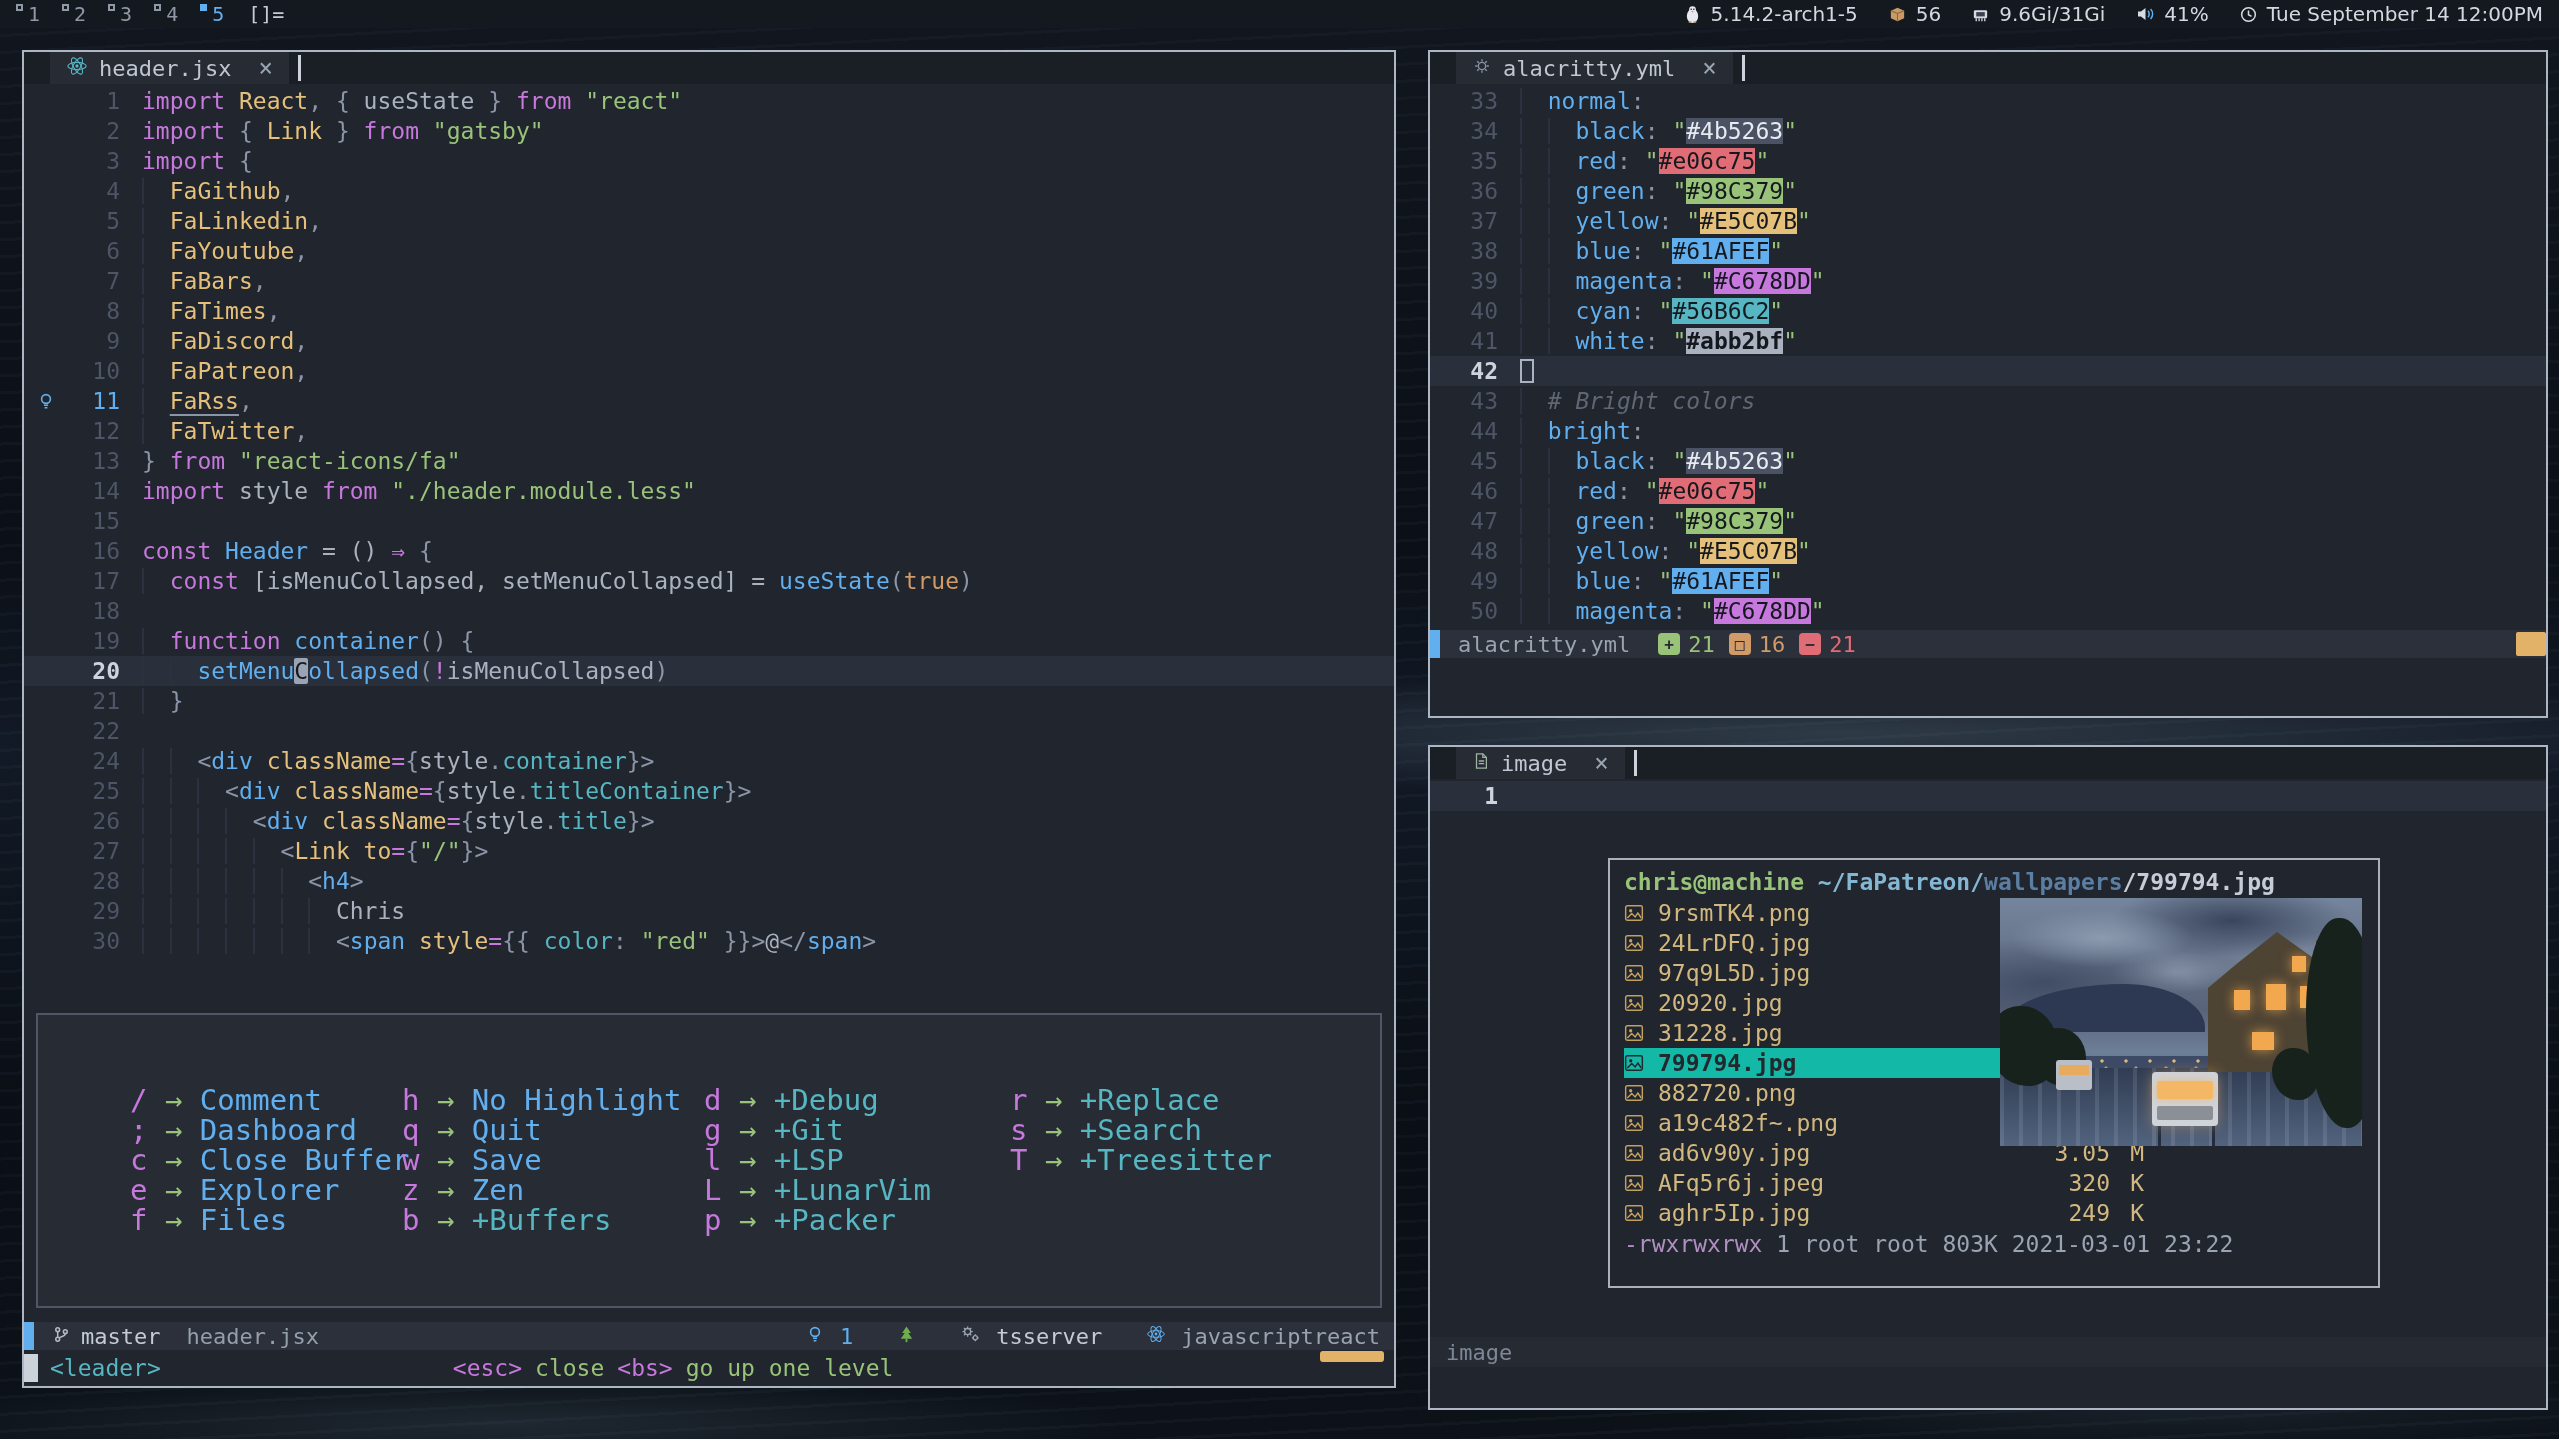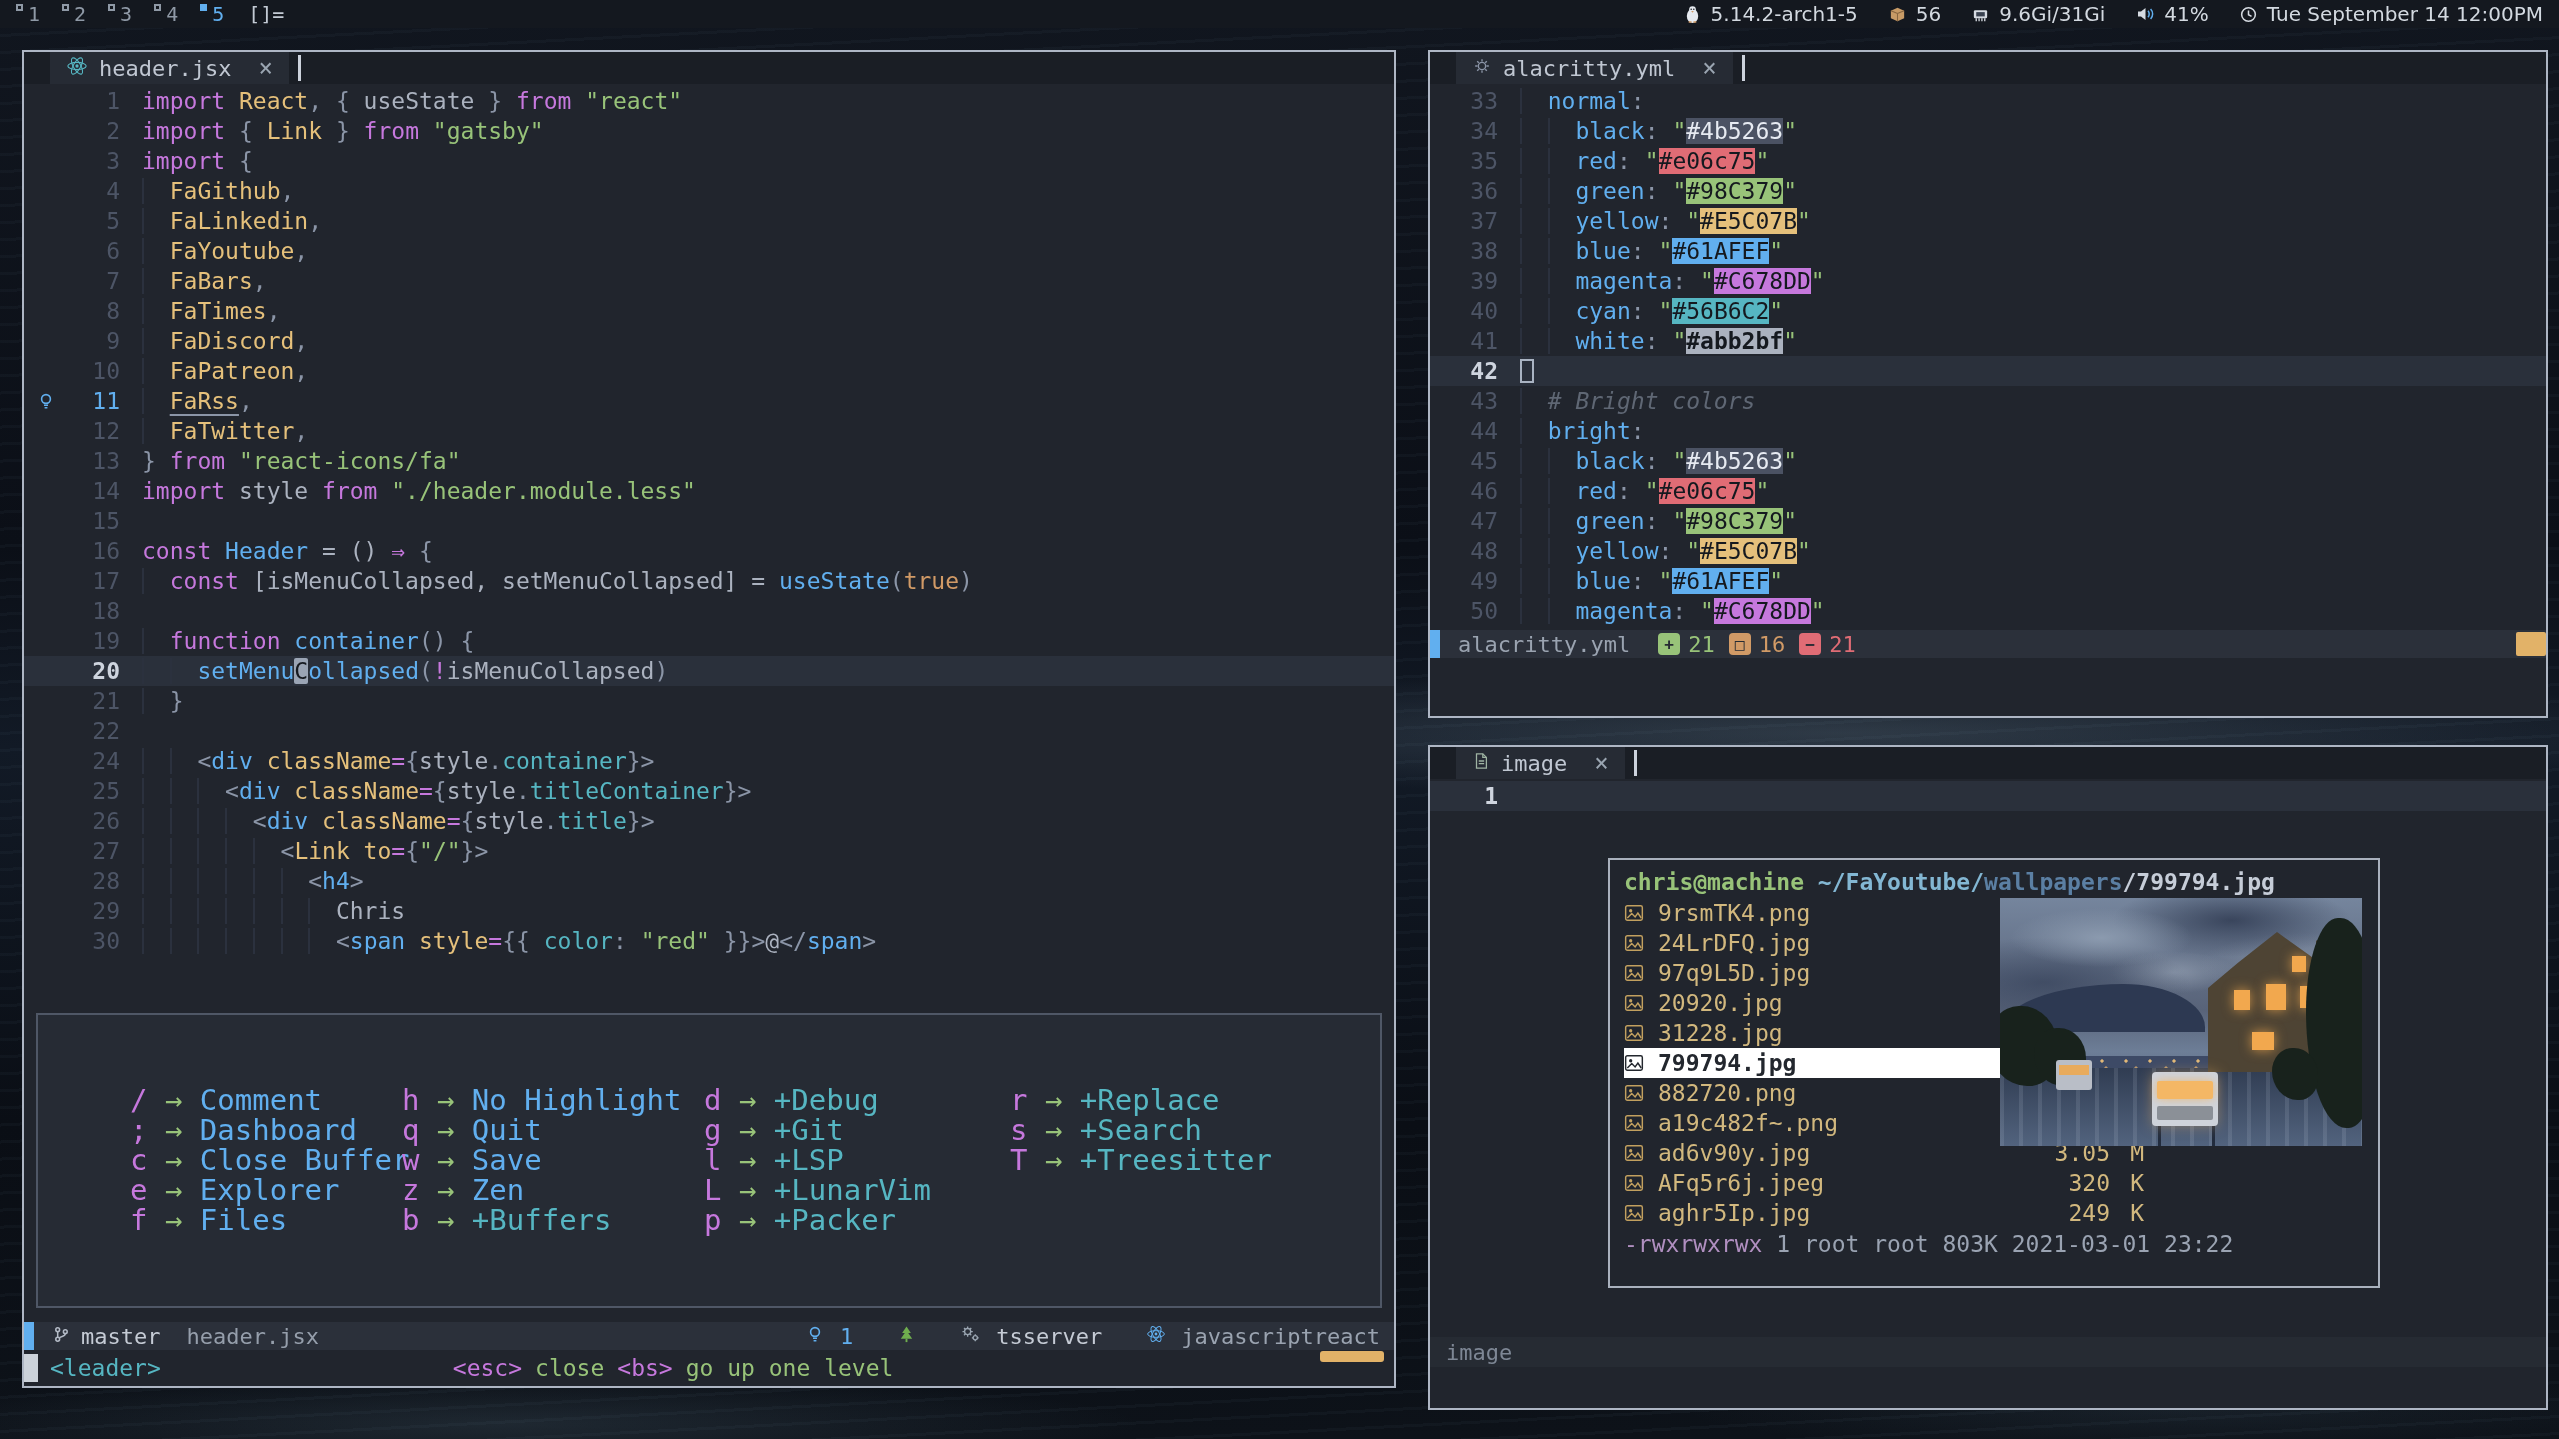--- a/index.html
+++ b/index.html
@@ -81,21 +81,21 @@
   #win-rbot{position:absolute}
   .img-status{position:absolute;left:0;right:0;top:590px;height:30px;background:#262b33;color:#7e8795;font-size:22px;display:flex;align-items:center;padding-left:16px;box-sizing:border-box}
   .floatbox{position:absolute;left:178px;top:111px;width:772px;height:430px;background:#21252d;border:2px solid #a9b1bd;box-sizing:border-box;padding:6px 14px;z-index:2}
   .fhead{height:32px;line-height:32px;font-size:23px;font-weight:bold;white-space:pre}
   .fh-user{color:#98c379}.fh-p1{color:#83b7d3}.fh-p2{color:#5b7fa3}.fh-file{color:#c6cdd8}
   .frow{display:flex;height:30px;width:520px;align-items:center;font-size:23px;color:#d2b87e;white-space:pre}
   .ficon{width:34px;display:flex;align-items:center;color:#c2a05f}
   .fname{flex:1}
   .fsize{width:80px;text-align:right}
   .funit{width:34px;text-align:right}
-  .frow.sel{background:#ffffff;color:#23272e;font-weight:bold}
+  .frow.sel{background:#14b8a6;color:#23272e;font-weight:bold}
   .frow.sel .ficon{color:#23272e}
   .fdet{height:32px;line-height:32px;font-size:23px;color:#9aa3b2;white-space:pre}
   .fperm{color:#b08fc0}
   
   .preview{position:absolute;right:16px;top:38px;width:362px;height:248px;overflow:hidden;background:#5b6b85}
   .pv-sky{position:absolute;inset:0;background:
     radial-gradient(130px 42px at 28% 16%, rgba(145,160,180,.85), transparent 70%),
     radial-gradient(170px 52px at 64% 9%, rgba(44,55,78,.8), transparent 70%),
     radial-gradient(150px 46px at 84% 27%, rgba(150,162,180,.6), transparent 70%),
     radial-gradient(210px 64px at 12% 34%, rgba(52,64,88,.7), transparent 70%),
@@ -393,21 +393,21 @@
       <span>image</span>
       <span class="close">×</span>
     </div>
     <div class="tcur"></div>
   </div>
   <div class="codewrap" id="code-img" style="--signw:16px">
       <div class="cl cursorline"><div class="sign"></div><div class="lnum">1</div><div class="ltxt"></div></div>
     </div>
 
   <div class="floatbox">
-    <div class="fhead"><span class="fh-user">chris@machine</span><span class="fh-p1"> ~/FaYoutube/</span><span class="fh-p2">wallpapers</span><span class="fh-file">/799794.jpg</span></div>
+    <div class="fhead"><span class="fh-user">chris@machine</span><span class="fh-p1"> ~/FaPatreon/</span><span class="fh-p2">wallpapers</span><span class="fh-file">/799794.jpg</span></div>
     <div id="file-list">
         <div class="frow"><span class="ficon"><svg width="20" height="20" viewBox="0 0 18 18" fill="none" stroke="currentColor" stroke-width="1.3">
               <rect x="1.5" y="2.5" width="15" height="13" rx="1.5"></rect>
               <circle cx="6" cy="7" r="1.5" fill="currentColor" stroke="none"></circle>
               <path d="M3 13.5l4-4 3 3 2.5-3.5 3 4.5"></path>
             </svg></span><span class="fname">9rsmTK4.png</span><span class="fsize">3.09</span><span class="funit">M</span></div>
         <div class="frow"><span class="ficon"><svg width="20" height="20" viewBox="0 0 18 18" fill="none" stroke="currentColor" stroke-width="1.3">
               <rect x="1.5" y="2.5" width="15" height="13" rx="1.5"></rect>
               <circle cx="6" cy="7" r="1.5" fill="currentColor" stroke="none"></circle>
               <path d="M3 13.5l4-4 3 3 2.5-3.5 3 4.5"></path>

